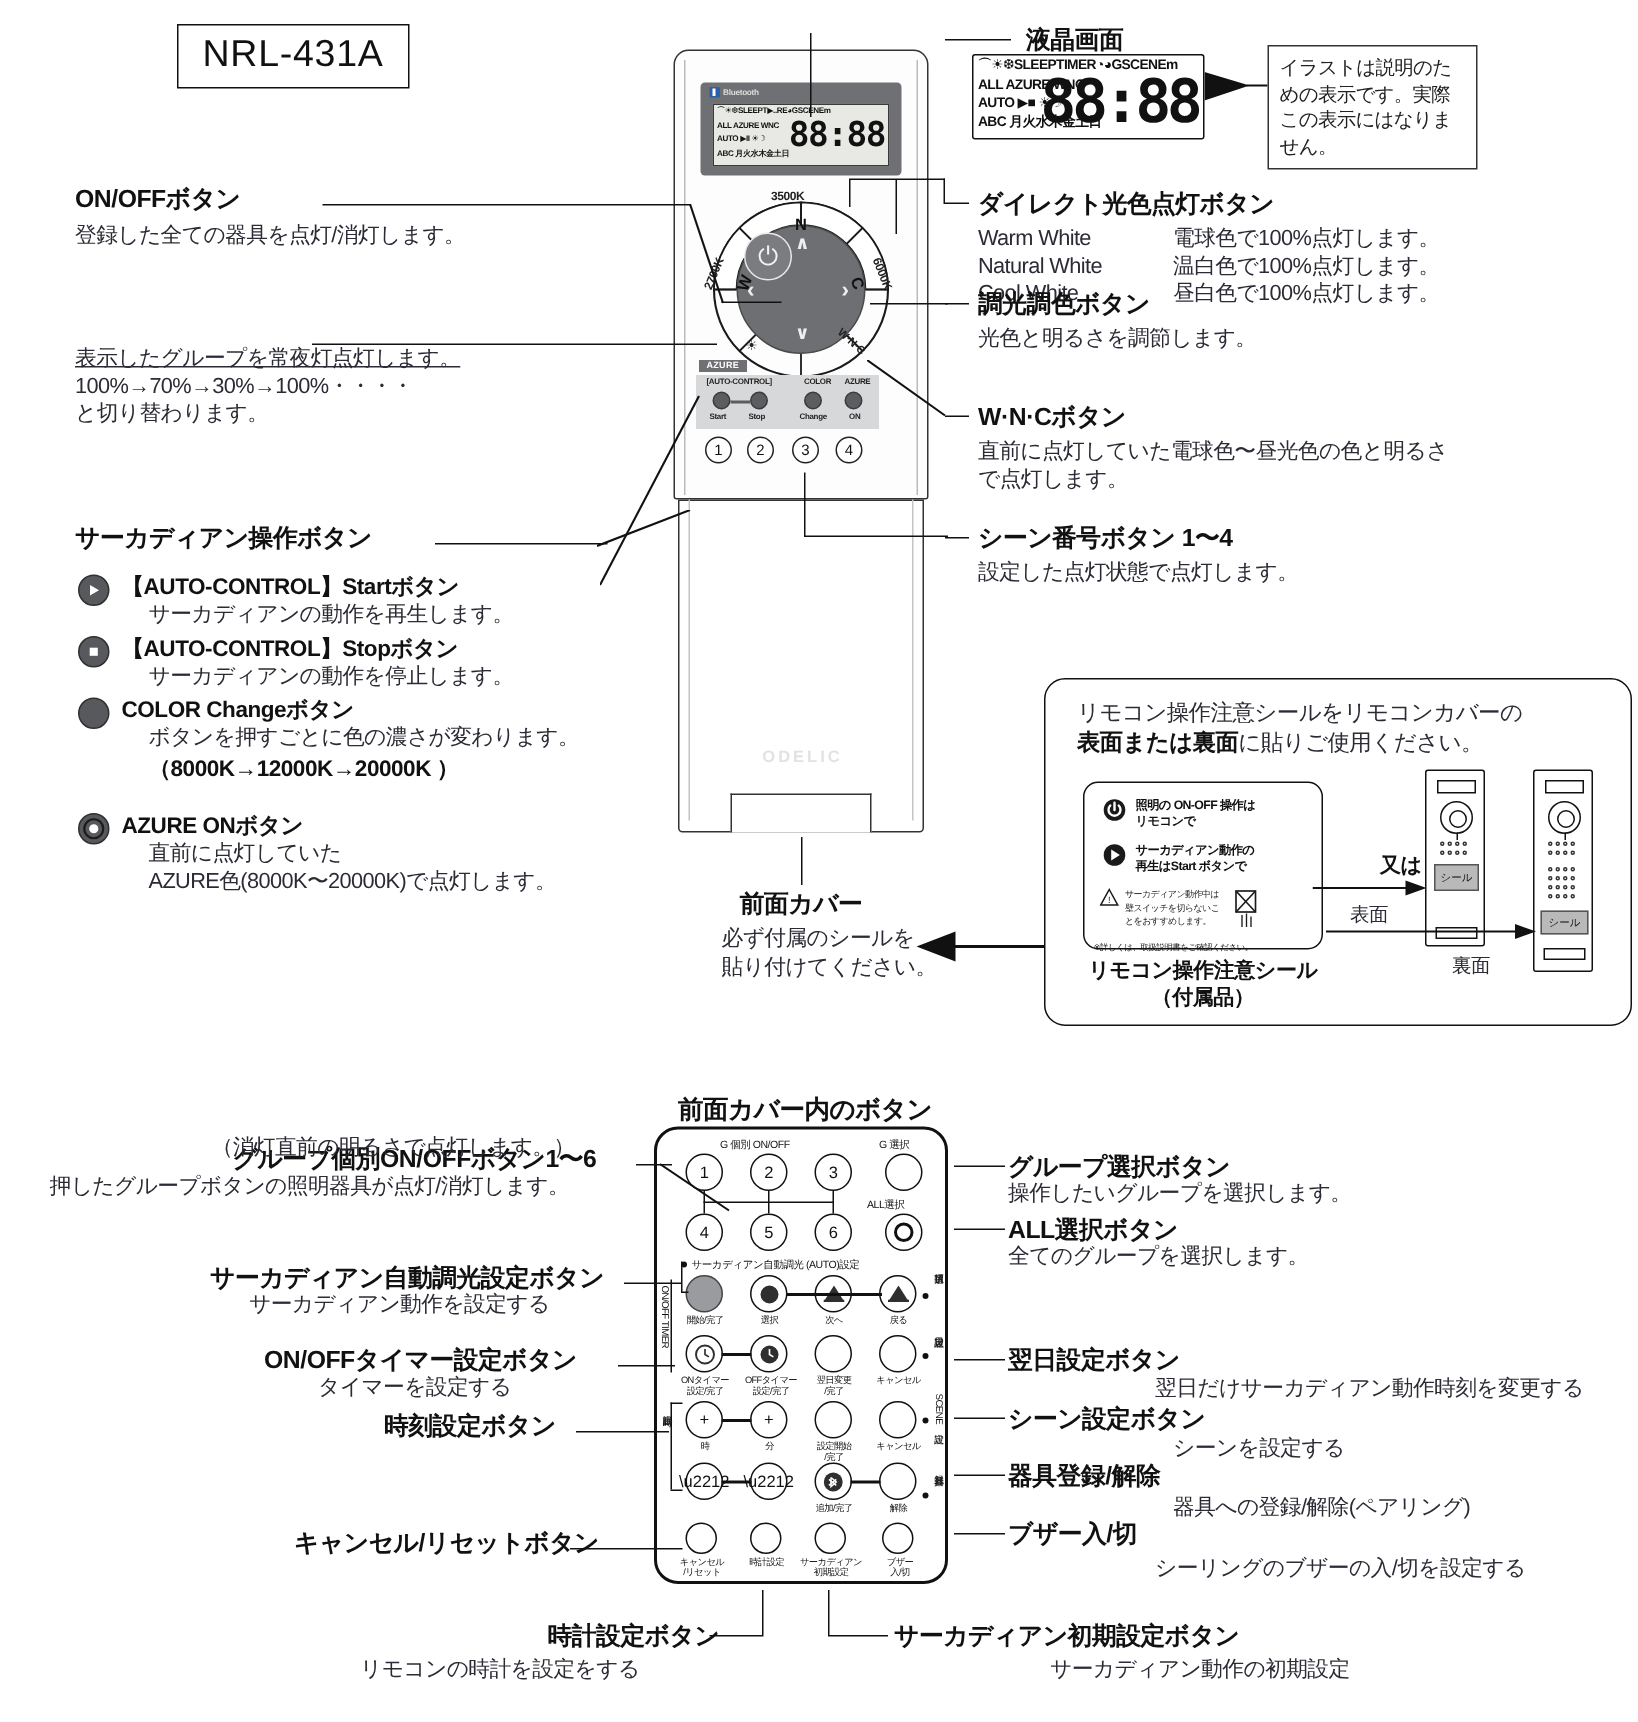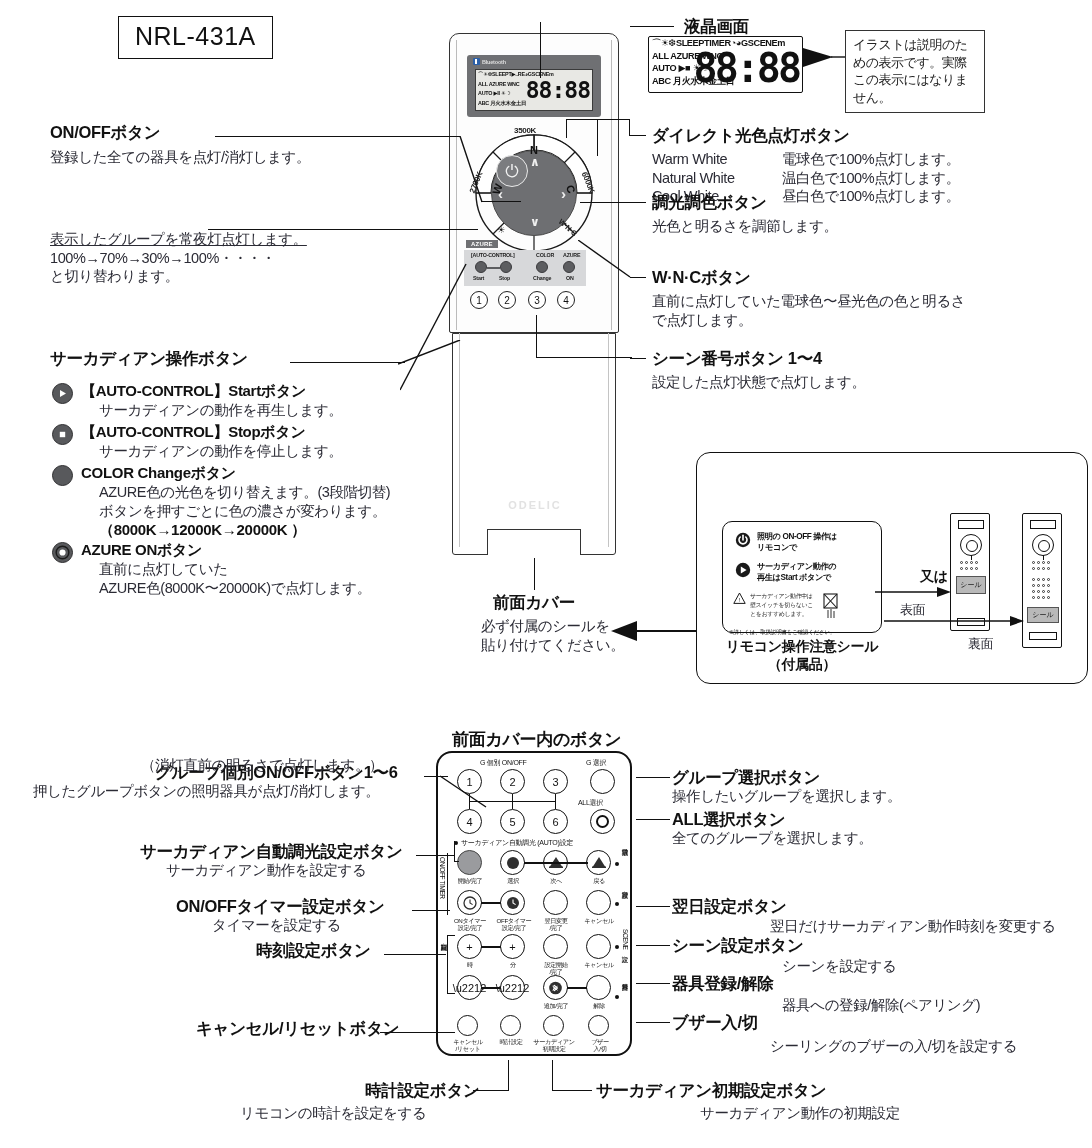--- a/index.html
+++ b/index.html
@@ -269,21 +269,20 @@
       </svg>
   </div>
   <div class="abs" style="left:81px; top:423px;">
     <div class="ttl-sm">【AUTO-CONTROL】Stopボタン</div>
     <div class="desc" style="margin-left:18px;">サーカディアンの動作を停止します。</div>
   </div>
 
   <div class="abs bullet-icon" style="left:52px; top:465px;"></div>
   <div class="abs" style="left:81px; top:464px;">
     <div class="ttl-sm">COLOR Changeボタン</div>
-    <div class="desc" style="margin-left:18px;">AZURE色の光色を切り替えます。(3段階切替)</div>
     <div class="desc" style="margin-left:18px;">ボタンを押すごとに色の濃さが変わります。</div>
     <div class="ttl-sm" style="margin-left:18px; margin-top:1px;">（8000K→12000K→20000K ）</div>
   </div>
 
   <div class="abs bullet-icon" style="left:52px; top:542px;">
     <svg width="21" height="21" viewBox="0 0 21 21">
         <circle cx="10.5" cy="10.5" r="7" fill="none" stroke="#1b1b1b" stroke-width="1.6"></circle>
         <circle cx="10.5" cy="10.5" r="3.4" fill="#ffffff"></circle>
       </svg>
   </div>
@@ -376,20 +375,27 @@
     <div class="desc">貼り付けてください。</div>
   </div>
   <div class="abs" style="left:611px; top:620px;">
     <svg width="88" height="22">
         <polygon points="0,11 26,1 26,21" fill="#111"></polygon>
         <line x1="24" y1="11" x2="88" y2="11" stroke="#111" stroke-width="2"></line>
       </svg>
   </div>
 
   <div class="abs sticker-box"></div>
+  <div class="abs" style="left:718px; top:466px; width:350px;">
+    <div class="desc" style="font-size:15px;">リモコン操作注意シールをリモコンカバーの</div>
+    <div style="display:flex; align-items:baseline;">
+      <span class="ttl" style="font-size:15.5px;">表面または裏面</span>
+      <span class="desc" style="font-size:15px;">に貼りご使用ください。</span>
+    </div>
+  </div>
 
   <div class="abs sticker-inner">
     <div class="abs" style="left:12px; top:10px; display:flex; gap:6px; align-items:flex-start;">
       <svg width="16" height="16" viewBox="0 0 16 16">
         <circle cx="8" cy="8" r="7.2" fill="#1a1a1a"></circle>
         <path d="M8 3.2 L8 8" stroke="#fff" stroke-width="1.6" stroke-linecap="round"></path>
         <path d="M5.2 5 A 4 4 0 1 0 10.8 5" stroke="#fff" stroke-width="1.6" fill="none" stroke-linecap="round"></path>
       </svg>
       <div>
         <div class="st-line">照明の ON-OFF 操作は</div>

